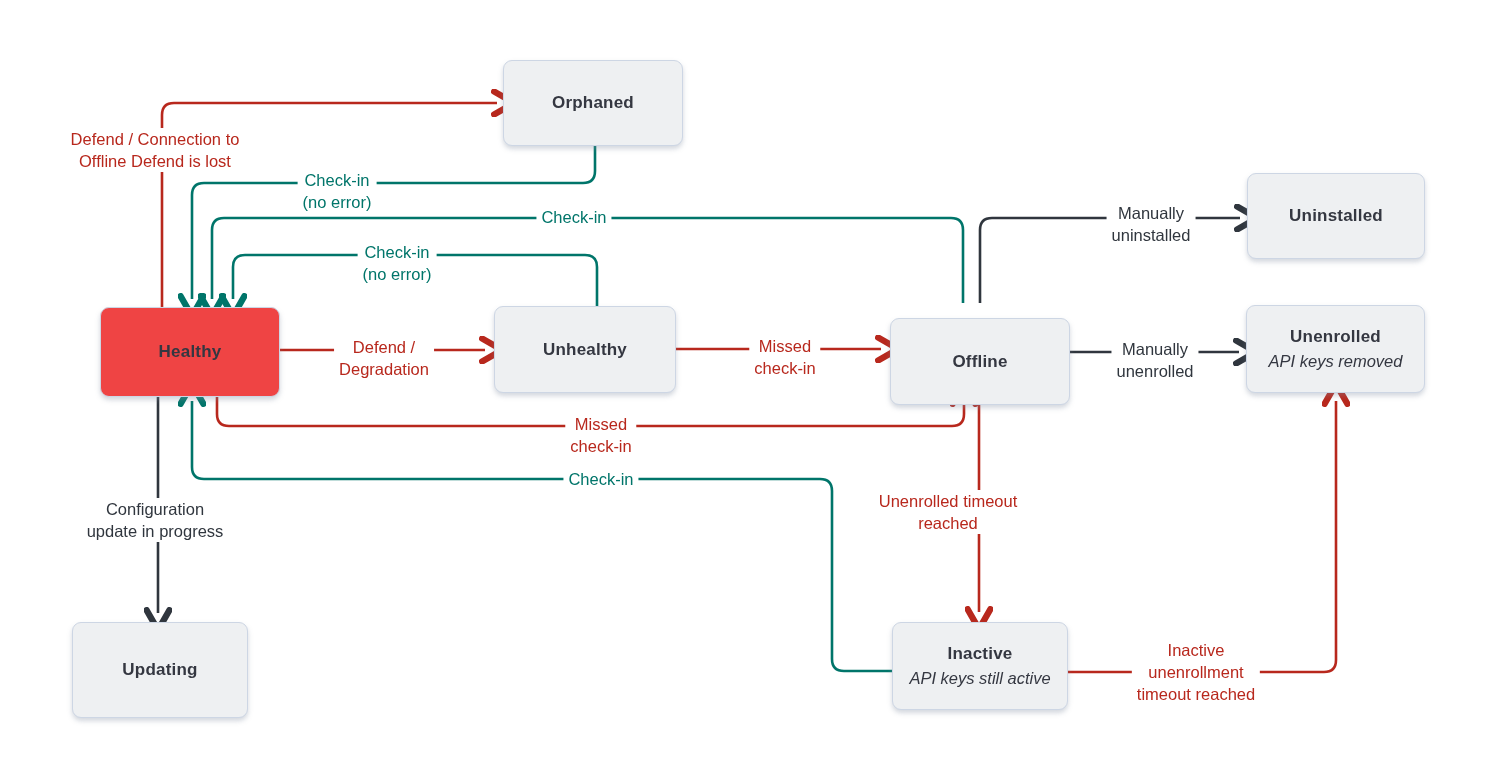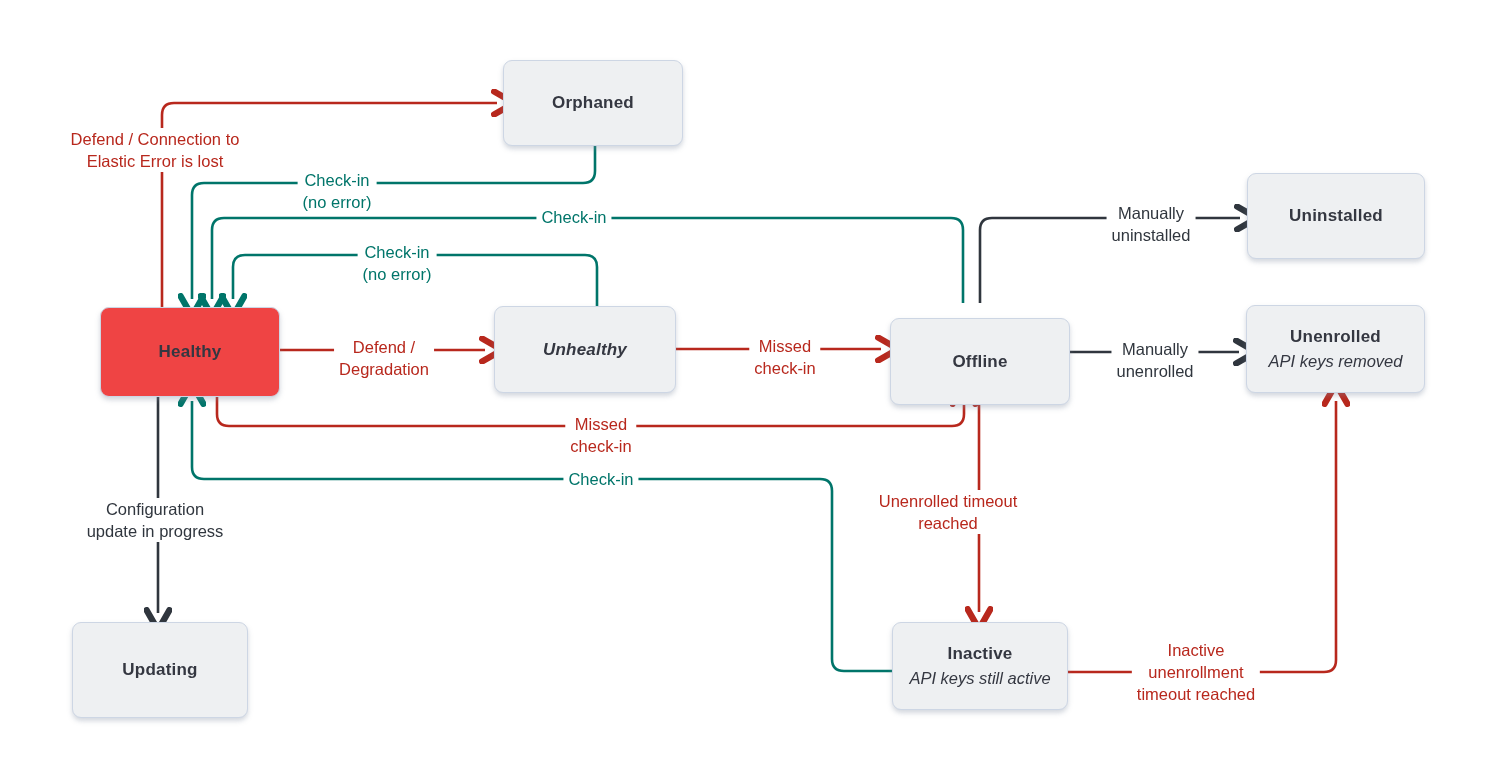--- a/index.html
+++ b/index.html
@@ -68,42 +68,42 @@
   <div id="nodes">
       <div class="node" style="left: 503px; top: 60px; width: 180px; height: 86px; background: rgb(238, 240, 242); border: 1.5px solid rgb(205, 214, 228); box-shadow: rgba(130, 140, 160, 0.35) 0px 3px 5px; color: rgb(52, 55, 65);">
         <div class="node-title">Orphaned</div>
       </div>
       <div class="node" style="left: 1247px; top: 173px; width: 178px; height: 86px; background: rgb(238, 240, 242); border: 1.5px solid rgb(205, 214, 228); box-shadow: rgba(130, 140, 160, 0.35) 0px 3px 5px; color: rgb(52, 55, 65);">
         <div class="node-title">Uninstalled</div>
       </div>
       <div class="node" style="left: 100px; top: 307px; width: 180px; height: 90px; background: #ef4444; border: 1.5px solid rgb(205, 214, 228); box-shadow: rgba(130, 140, 160, 0.35) 0px 3px 5px; color: rgb(52, 55, 65);">
         <div class="node-title">Healthy</div>
       </div>
-      <div class="node" style="left: 494px; top: 306px; width: 182px; height: 87px; background: rgb(238, 240, 242); border: 1.5px solid rgb(205, 214, 228); box-shadow: rgba(130, 140, 160, 0.35) 0px 3px 5px; color: rgb(52, 55, 65); font-style: italic;">
+      <div class="node" style="left: 494px; top: 306px; width: 182px; height: 87px; background: rgb(238, 240, 242); border: 1.5px solid rgb(205, 214, 228); box-shadow: rgba(130, 140, 160, 0.35) 0px 3px 5px; color: rgb(52, 55, 65);">
         <div class="node-title">Unhealthy</div>
       </div>
       <div class="node" style="left: 890px; top: 306px; width: 180px; height: 87px; background: rgb(238, 240, 242); border: 1.5px solid rgb(205, 214, 228); box-shadow: rgba(130, 140, 160, 0.35) 0px 3px 5px; color: rgb(52, 55, 65); margin-top: 12px;">
         <div class="node-title">Offline</div>
       </div>
       <div class="node" style="left: 1246px; top: 305px; width: 179px; height: 88px; background: rgb(238, 240, 242); border: 1.5px solid rgb(205, 214, 228); box-shadow: rgba(130, 140, 160, 0.35) 0px 3px 5px; color: rgb(52, 55, 65);">
         <div class="node-title">Unenrolled</div>
         <div class="node-sub">API keys removed</div>
       </div>
       <div class="node" style="left: 72px; top: 622px; width: 176px; height: 96px; background: rgb(238, 240, 242); border: 1.5px solid rgb(205, 214, 228); box-shadow: rgba(130, 140, 160, 0.35) 0px 3px 5px; color: rgb(52, 55, 65);">
         <div class="node-title">Updating</div>
       </div>
       <div class="node" style="left: 892px; top: 622px; width: 176px; height: 88px; background: rgb(238, 240, 242); border: 1.5px solid rgb(205, 214, 228); box-shadow: rgba(130, 140, 160, 0.35) 0px 3px 5px; color: rgb(52, 55, 65);">
         <div class="node-title">Inactive</div>
         <div class="node-sub">API keys still active</div>
       </div>
     </div>
   <div id="edge-labels">
       <div class="edge-label" style="left: 155px; top: 128px; color: rgb(184, 40, 29);">
         <div>Defend / Connection to</div>
-        <div>Elastic Error is lost</div>
+        <div>Offline Defend is lost</div>
       </div>
       <div class="edge-label" style="left: 337px; top: 169px; color: rgb(0, 117, 106);">
         <div>Check-in</div>
         <div>(no error)</div>
       </div>
       <div class="edge-label" style="left: 574px; top: 206px; color: rgb(0, 117, 106);">
         <div>Check-in</div>
       </div>
       <div class="edge-label" style="left: 397px; top: 241px; color: rgb(0, 117, 106);">
         <div>Check-in</div>

